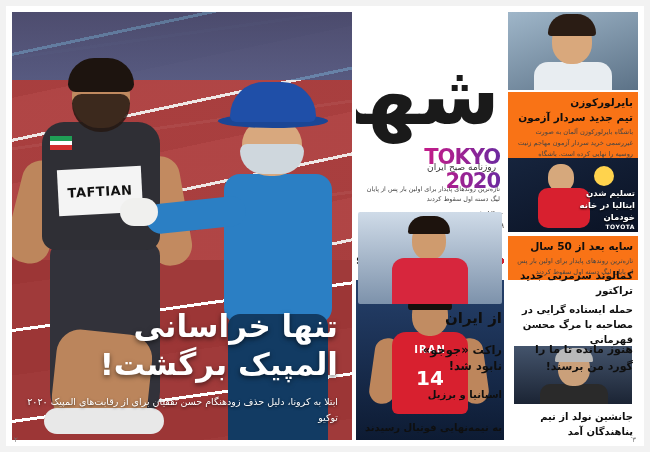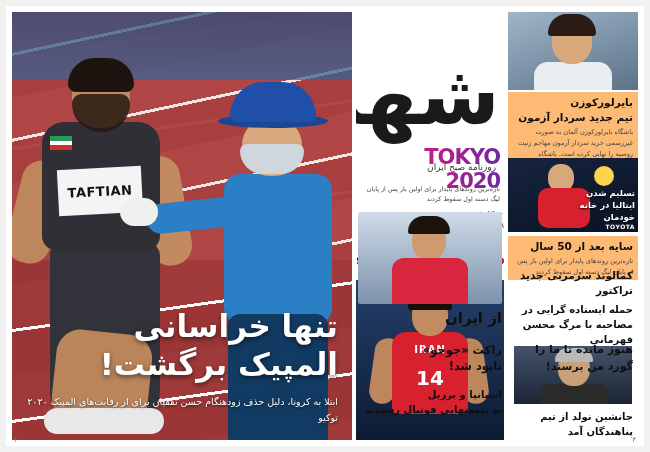--- a/index.html
+++ b/index.html
@@ -293,21 +293,21 @@
   .bl-head { position:absolute; left:44px; top:8px; width:40px; height:44px; border-radius:46%; background:#d9a87c;}
   .bl-hair { position:absolute; left:40px; top:2px; width:48px; height:22px; border-radius:24px 24px 4px 4px; background:#2a1c14;}
   .bl-body { position:absolute; left:26px; top:50px; width:78px; height:40px; border-radius:14px 14px 0 0; background:#e8edf1;}
   .tokyo-logo {
     font-size: 21px; font-weight: bold; letter-spacing: -1px;
     background: linear-gradient(90deg,#e8117f,#b51e8c,#6d2aa0);
     -webkit-background-clip: text; background-clip: text; color: transparent;
   }
 
   .rc-item {
-    position: absolute; left: 0; width: 130px; background: #fdba74;
+    position: absolute; left: 0; width: 130px; background: #f97316;
     box-sizing: border-box; padding: 3px 5px;
     text-align: right;
   }
   .rc-item .t { font-size: 10.5px; font-weight: bold; color: #0f0f0f; line-height: 1.45; }
   .rc-item .d { font-size: 6.6px; color: #444; line-height: 1.6; margin-top: 2px; }
   .mn-head { position:absolute; left:44px; top:6px; width:32px; height:34px; border-radius:46%; background:#caa07a;}
   .mn-hair { position:absolute; left:41px; top:2px; width:38px; height:14px; border-radius:16px 16px 2px 2px; background:#b9b9b9;}
   .mn-body { position:absolute; left:26px; top:38px; width:68px; height:30px; border-radius:10px 10px 0 0; background:#2a2a2a;}
 
   .page-num {
@@ -439,21 +439,21 @@
       <div style="font-size:15px;font-weight:bold;color:#0f0f0f;line-height:1.4;">از ایران</div>
     </div>
 
     <div style="position:absolute;left:352px;top:336px;width:144px;text-align:right;">
       <div style="font-size:11.5px;font-weight:bold;color:#0f0f0f;line-height:1.4;">راکت «جوجو»</div>
       <div style="font-size:11.5px;font-weight:bold;color:#0f0f0f;line-height:1.4;">نابود شد!</div>
     </div>
 
     <div style="position:absolute;left:352px;top:382px;width:144px;text-align:right;">
       <div style="font-size:10px;font-weight:bold;color:#0f0f0f;line-height:1.45;">اسپانیا و برزیل</div>
-      <div style="font-size:10px;font-weight:bold;color:#0f0f0f;line-height:1.45;">به نیمه‌نهایی فوتبال رسیدند</div>
+      <div style="font-size:10px;font-weight:bold;color:#0f0f0f;line-height:1.45;margin-top:18px;">به نیمه‌نهایی فوتبال رسیدند</div>
     </div>
 
     <div style="position:absolute;left:502px;top:262px;width:130px;text-align:right;padding:0 5px;box-sizing:border-box;">
       <div style="font-size:10.5px;font-weight:bold;color:#0f0f0f;line-height:1.45;">کمالوند سرمربی جدید تراکتور</div>
     </div>
 
     <div style="position:absolute;left:502px;top:296px;width:130px;text-align:right;padding:0 5px;box-sizing:border-box;">
       <div style="font-size:10px;font-weight:bold;color:#0f0f0f;line-height:1.5;">حمله ایستاده گرایی در مصاحبه با مرگ محسن قهرمانی</div>
     </div>
 

